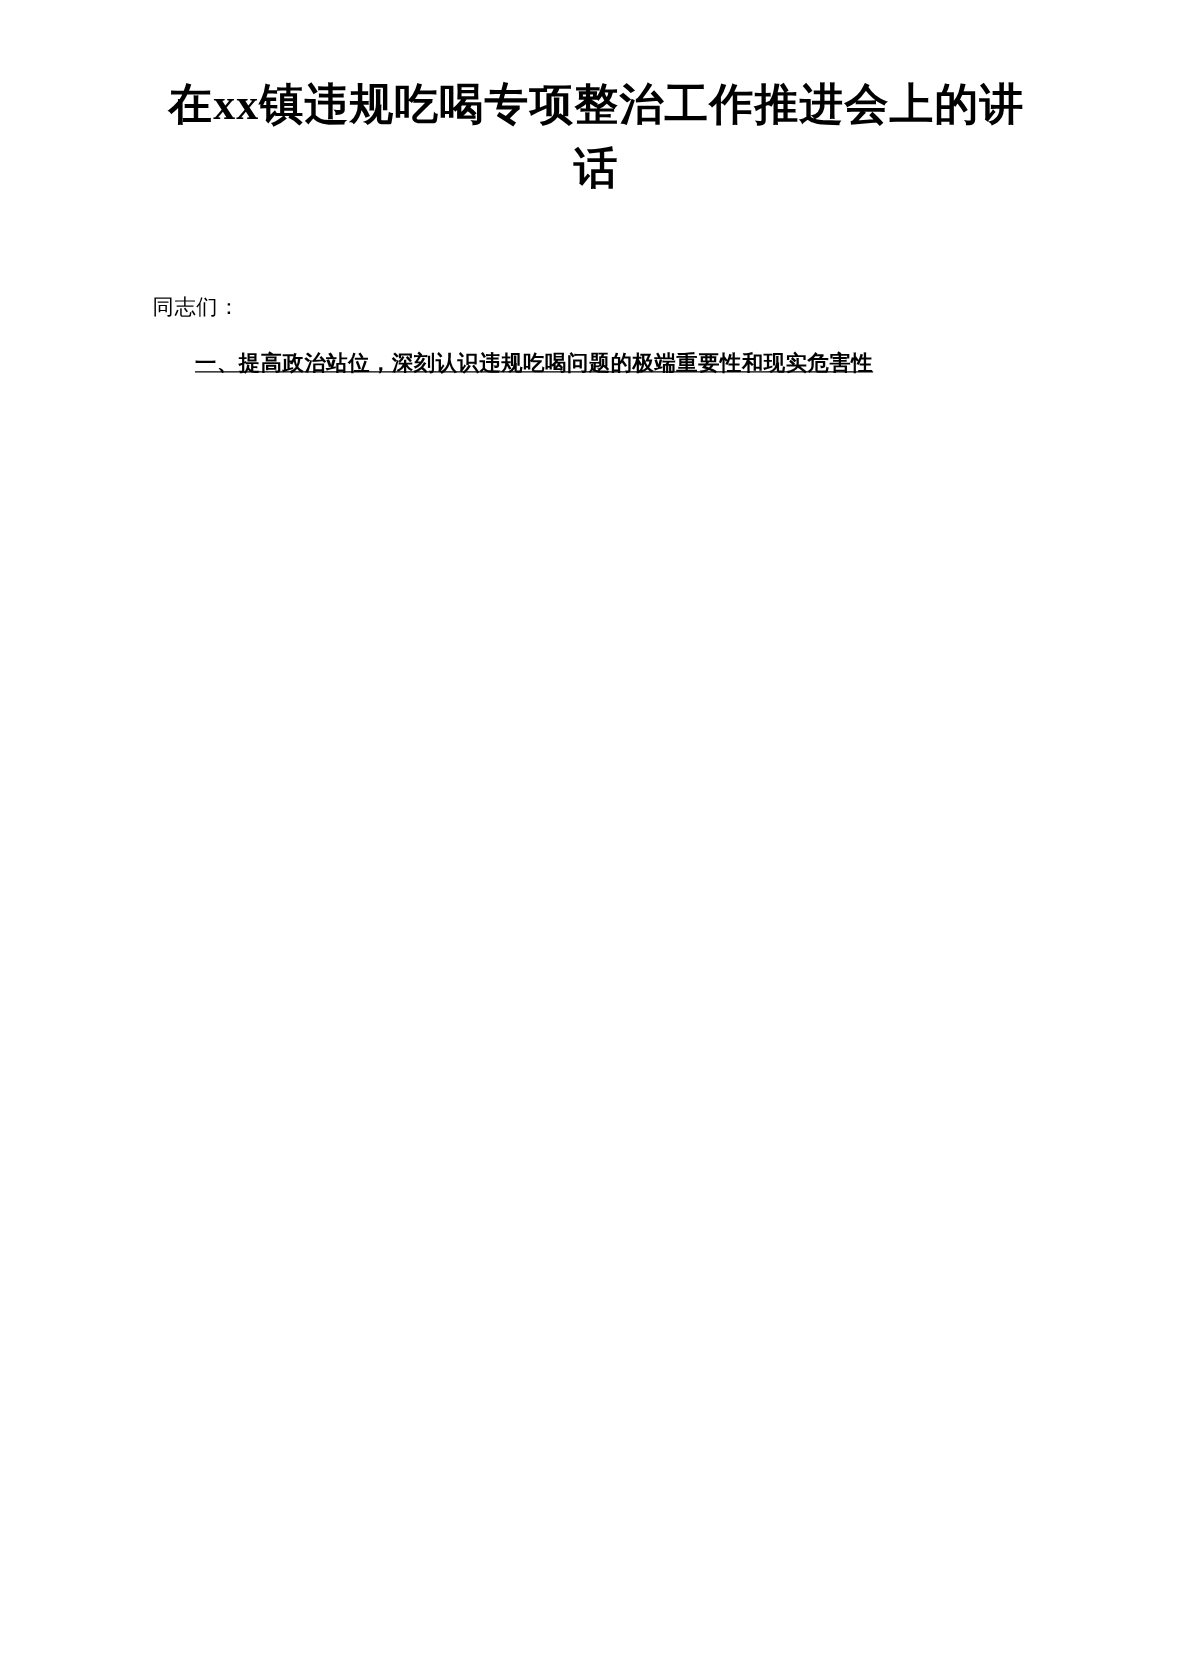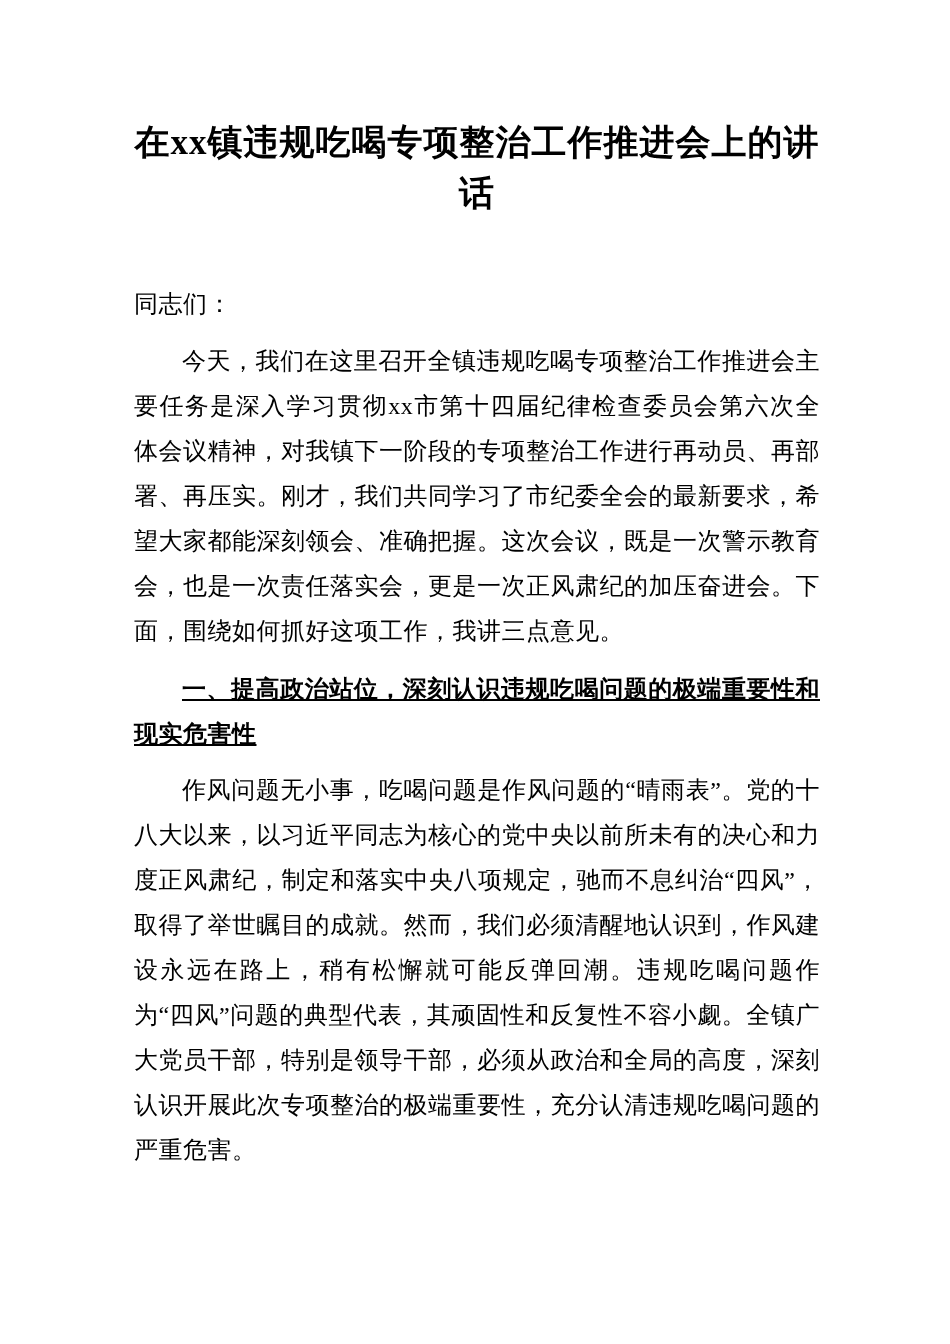--- a/index.html
+++ b/index.html
@@ -11,35 +11,35 @@
   body {
     width: 950px;
     height: 1344px;
     overflow: hidden;
     font-family: "Liberation Serif", "DejaVu Serif", serif;
     color: #000000;
   }
   .page {
     width: 950px;
     height: 1344px;
-    padding: 118px 118px 0 122px;
+    padding: 59px 118px 0 122px;
     background: #ffffff;
   }
   .doc-title {
     font-family: "Liberation Serif", "DejaVu Serif", serif;
     font-size: 35px;
     font-weight: bold;
     line-height: 1.45;
     text-align: center;
     margin: 0 0 62px 0;
     letter-spacing: 1px;
   }
   .doc-body p {
-    margin: 12px;
-    font-size: 24px;
+    margin: 0;
+    font-size: 17px;
     line-height: 45px;
     text-align: justify;
     letter-spacing: 0.5px;
   }
   p.salutation {
     text-indent: 0;
   }
   p.body-para {
     text-indent: 2em;
   }
@@ -52,19 +52,17 @@
 </style>
 </head>
 <body>
 
 <div class="page">
   <h1 class="doc-title"><span>在xx镇违规吃喝专项整治工作推进会上的讲话</span></h1>
 
   <div class="doc-body">
     <p class="salutation">同志们：</p>
 
-    <p class="body-para">今天，我们在这里召开全镇违规吃喝专项整治工作推进会主要任务是深入学习贯彻xx市第十四届纪律检查委员会第六次全体会议精神，对我镇下一阶段的专项整治工作进行再动员、再部署、再压实。刚才，我们共同学习了市纪委全会的最新要求，希望大家都能深刻领会、准确把握。这次会议，既是一次警示教育会，也是一次责任落实会，更是一次正风肃纪的加压奋进会。下面，围绕如何抓好这项工作，我讲三点意见。</p>
 
     <p class="section-heading">一、提高政治站位，深刻认识违规吃喝问题的极端重要性和现实危害性</p>
 
-    <p class="body-para">作风问题无小事，吃喝问题是作风问题的“晴雨表”。党的十八大以来，以习近平同志为核心的党中央以前所未有的决心和力度正风肃纪，制定和落实中央八项规定，驰而不息纠治“四风”，取得了举世瞩目的成就。然而，我们必须清醒地认识到，作风建设永远在路上，稍有松懈就可能反弹回潮。违规吃喝问题作为“四风”问题的典型代表，其顽固性和反复性不容小觑。全镇广大党员干部，特别是领导干部，必须从政治和全局的高度，深刻认识开展此次专项整治的极端重要性，充分认清违规吃喝问题的严重危害。</p>
   </div>
 </div>
 
 </body></html>

